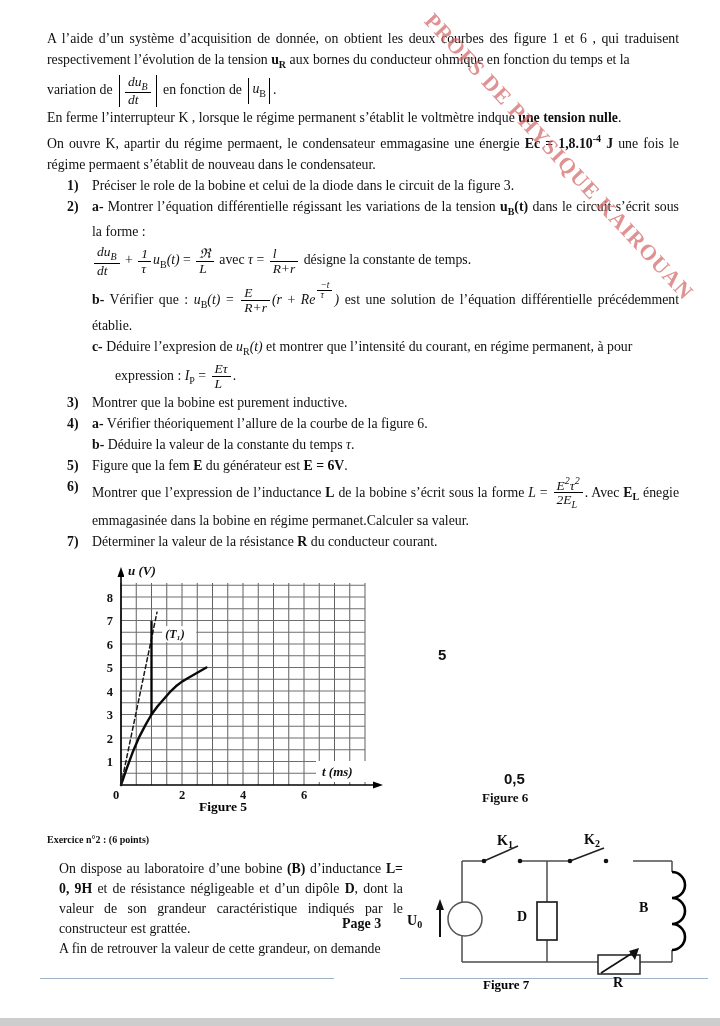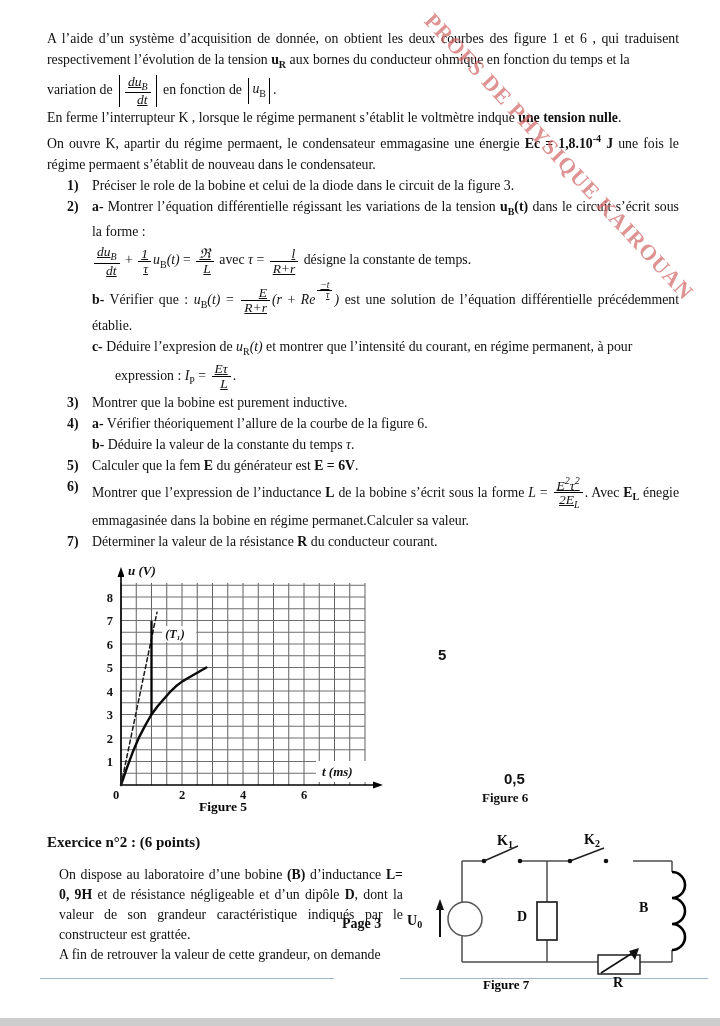--- a/index.html
+++ b/index.html
@@ -12,43 +12,43 @@
   .blk.p{text-align:justify;}
   .blk.q{padding-left:45px;text-align:justify;}
   .blk.s{padding-left:45px;text-align:justify;}
   .blk.s2{padding-left:68px;}
   .blk.eq{padding-left:45px;margin:3px 0;}
   .qnum{position:absolute;left:20px;font-weight:bold;}
   .b{font-weight:bold;}
   .i{font-style:italic;}
   sub{font-size:10px;}
   sup{font-size:10px;}
-  .frac{display:inline-block;vertical-align:middle;text-align:right;line-height:1.05;
-        font-style:italic;padding:0 2px;font-size:13.5px;text-decoration:underline;}
+  .frac{display:inline-block;vertical-align:middle;text-align:left;line-height:1.05;
+        font-style:italic;padding:0 2px;font-size:13.5px;}
   .frac .fn{display:block;border-bottom:1px solid #000;padding:0 3px;}
   .frac .fd{display:block;padding:0 3px;}
   .frac.fsup{font-size:9.5px;vertical-align:super;line-height:1;}
   .abs{display:inline-block;border-left:1.4px solid #000;border-right:1.4px solid #000;
        padding:0 3px;vertical-align:middle;margin:0 3px;}
 
   
   #fig5{position:absolute;left:88px;top:560px;}
   #fig5 .tick{font:bold 12.5px "Liberation Serif",serif;fill:#111;}
   #fig5 .alabel{font:italic bold 13px "Liberation Serif",serif;fill:#111;}
   #fig5 .ann{font:italic bold 12px "Liberation Serif",serif;fill:#111;}
   #fig5 .cap{font:bold 13.5px "Liberation Serif",serif;fill:#000;}
 
   
   .fig6-five{position:absolute;left:438px;top:646px;font:bold 15px "Liberation Sans",sans-serif;}
   .fig6-zf{position:absolute;left:504px;top:770px;font:bold 15px "Liberation Sans",sans-serif;}
   .fig6-cap{position:absolute;left:482px;top:790px;font:bold 13px "Liberation Serif",serif;}
 
   
   .ex2{position:absolute;left:47px;top:834px;width:356px;}
-  .ex2-head{font-weight:bold;font-size:15px;margin-bottom:14px;}
+  .ex2-head{font-weight:bold;font-size:10px;margin-bottom:14px;}
   #ex2-flow{font-size:13.8px;line-height:20px;}
   #ex2-flow .blk{text-align:justify;margin-left:12px;}
 
   
   #circuit{position:absolute;left:400px;top:823px;}
   #circuit .cl{font:bold 14px "Liberation Serif",serif;fill:#0c0c0c;}
   #circuit .cls{font:bold 10px "Liberation Serif",serif;}
   #circuit .cap7{font:bold 13px "Liberation Serif",serif;fill:#000;}
 
   
@@ -75,21 +75,21 @@
       <div class="blk p"><span>On ouvre K, apartir du régime permaent, le condensateur emmagasine une énergie </span><span class="b">Ec = 1,8.10</span><sup class="b">-4</sup><span class="b"> J</span><span> une fois le régime permaent s’établit de nouveau dans le condensateur.</span></div>
       <div class="blk q"><span class="qnum">1)</span><span>Préciser le role de la bobine et celui de la diode dans le circuit de la figure 3.</span></div>
       <div class="blk q"><span class="qnum">2)</span><span class="b">a-</span><span> Montrer l’équation différentielle régissant les variations de la tension </span><span class="b">u</span><sub class="b">B</sub><span class="b">(t)</span><span> dans le circuit s’écrit sous la forme :</span></div>
       <div class="blk eq"><span class="frac"><span class="fn"><span class="i">du</span><sub>B</sub></span><span class="fd"><span class="i">dt</span></span></span><span> + </span><span class="frac"><span class="fn"><span>1</span></span><span class="fd"><span class="i">τ</span></span></span><span class="i">u</span><sub>B</sub><span class="i">(t)</span><span> = </span><span class="frac"><span class="fn"><span>ℜ</span></span><span class="fd"><span class="i">L</span></span></span><span>  avec </span><span class="i">τ</span><span> = </span><span class="frac"><span class="fn"><span class="i">l</span></span><span class="fd"><span class="i">R+r</span></span></span><span> désigne la constante de temps.</span></div>
       <div class="blk s"><span class="b">b-</span><span> Vérifier que : </span><span class="i">u</span><sub>B</sub><span class="i">(t)</span><span> = </span><span class="frac"><span class="fn"><span class="i">E</span></span><span class="fd"><span class="i">R+r</span></span></span><span class="i">(</span><span class="i">r</span><span> + </span><span class="i">R</span><span class="i">e</span><span class="frac fsup"><span class="fn"><span class="i">−t</span></span><span class="fd"><span class="i">τ</span></span></span><span class="i">)</span><span> est une solution de l’équation différentielle précédemment établie.</span></div>
       <div class="blk s"><span class="b">c-</span><span>  Déduire l’expresion de </span><span class="i">u</span><sub>R</sub><span class="i">(t)</span><span> et montrer que l’intensité du courant, en régime permanent, à pour</span></div>
       <div class="blk s2"><span>expression : </span><span class="i">I</span><sub>P</sub><span> = </span><span class="frac"><span class="fn"><span class="i">E</span><span class="i">τ</span></span><span class="fd"><span class="i">L</span></span></span><span>.</span></div>
       <div class="blk q"><span class="qnum">3)</span><span>Montrer que la bobine est purement inductive.</span></div>
       <div class="blk q"><span class="qnum">4)</span><span class="b">a-</span><span> Vérifier théoriquement l’allure de la courbe de la figure 6.</span></div>
       <div class="blk s"><span class="b">b-</span><span> Déduire la valeur de la constante du temps </span><span class="i">τ</span><span>.</span></div>
-      <div class="blk q"><span class="qnum">5)</span><span>Calculer que la fem </span><span class="b">E</span><span> du générateur  est </span><span class="b">E = 6V</span><span>.</span></div>
+      <div class="blk q"><span class="qnum">5)</span><span>Figure que la fem </span><span class="b">E</span><span> du générateur  est </span><span class="b">E = 6V</span><span>.</span></div>
       <div class="blk q"><span class="qnum">6)</span><span>Montrer que l’expression de l’inductance </span><span class="b">L</span><span> de la bobine s’écrit sous la forme </span><span class="i">L</span><span> = </span><span class="frac"><span class="fn"><span class="i">E</span><sup>2</sup><span class="i">τ</span><sup>2</sup></span><span class="fd"><span>2</span><span class="i">E</span><sub>L</sub></span></span><span>. Avec </span><span class="b">E</span><sub class="b">L</sub><span> énegie emmagasinée dans la bobine en régime permanet.Calculer sa valeur.</span></div>
       <div class="blk q"><span class="qnum">7)</span><span>Déterminer la valeur de la résistance </span><span class="b">R</span><span> du conducteur courant.</span></div>
     </div>
 
   <svg id="fig5" width="302" height="256" viewBox="0 0 302 256">
       <line x1="33" y1="23" x2="33" y2="225" stroke="#616161" stroke-width="1"></line>
       <line x1="48.25" y1="23" x2="48.25" y2="225" stroke="#616161" stroke-width="1"></line>
       <line x1="63.5" y1="23" x2="63.5" y2="225" stroke="#616161" stroke-width="1"></line>
       <line x1="78.75" y1="23" x2="78.75" y2="225" stroke="#616161" stroke-width="1"></line>
       <line x1="94" y1="23" x2="94" y2="225" stroke="#616161" stroke-width="1"></line>

